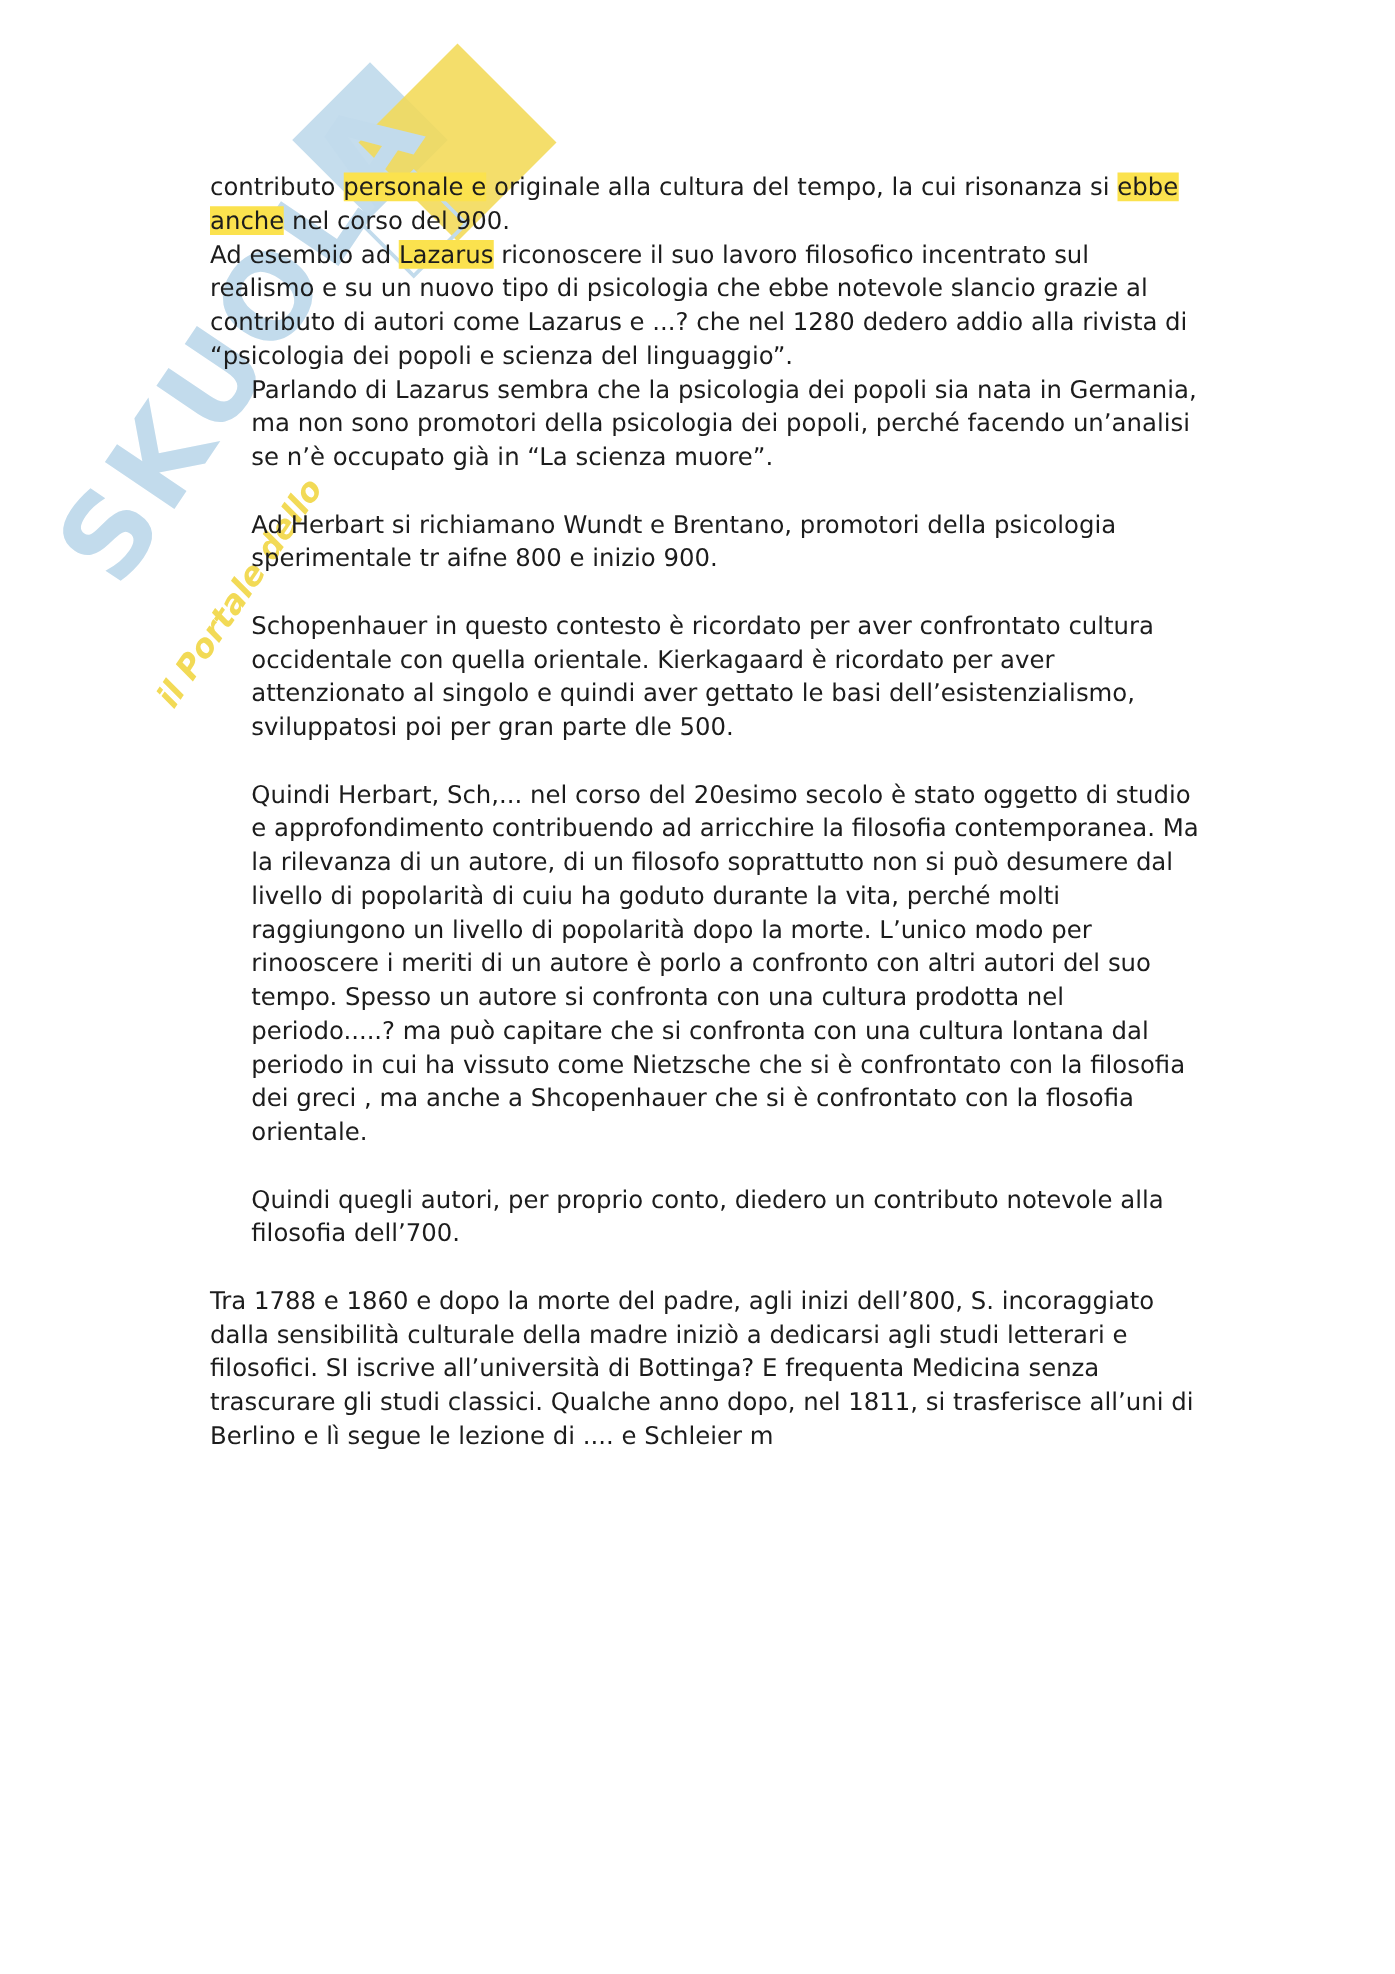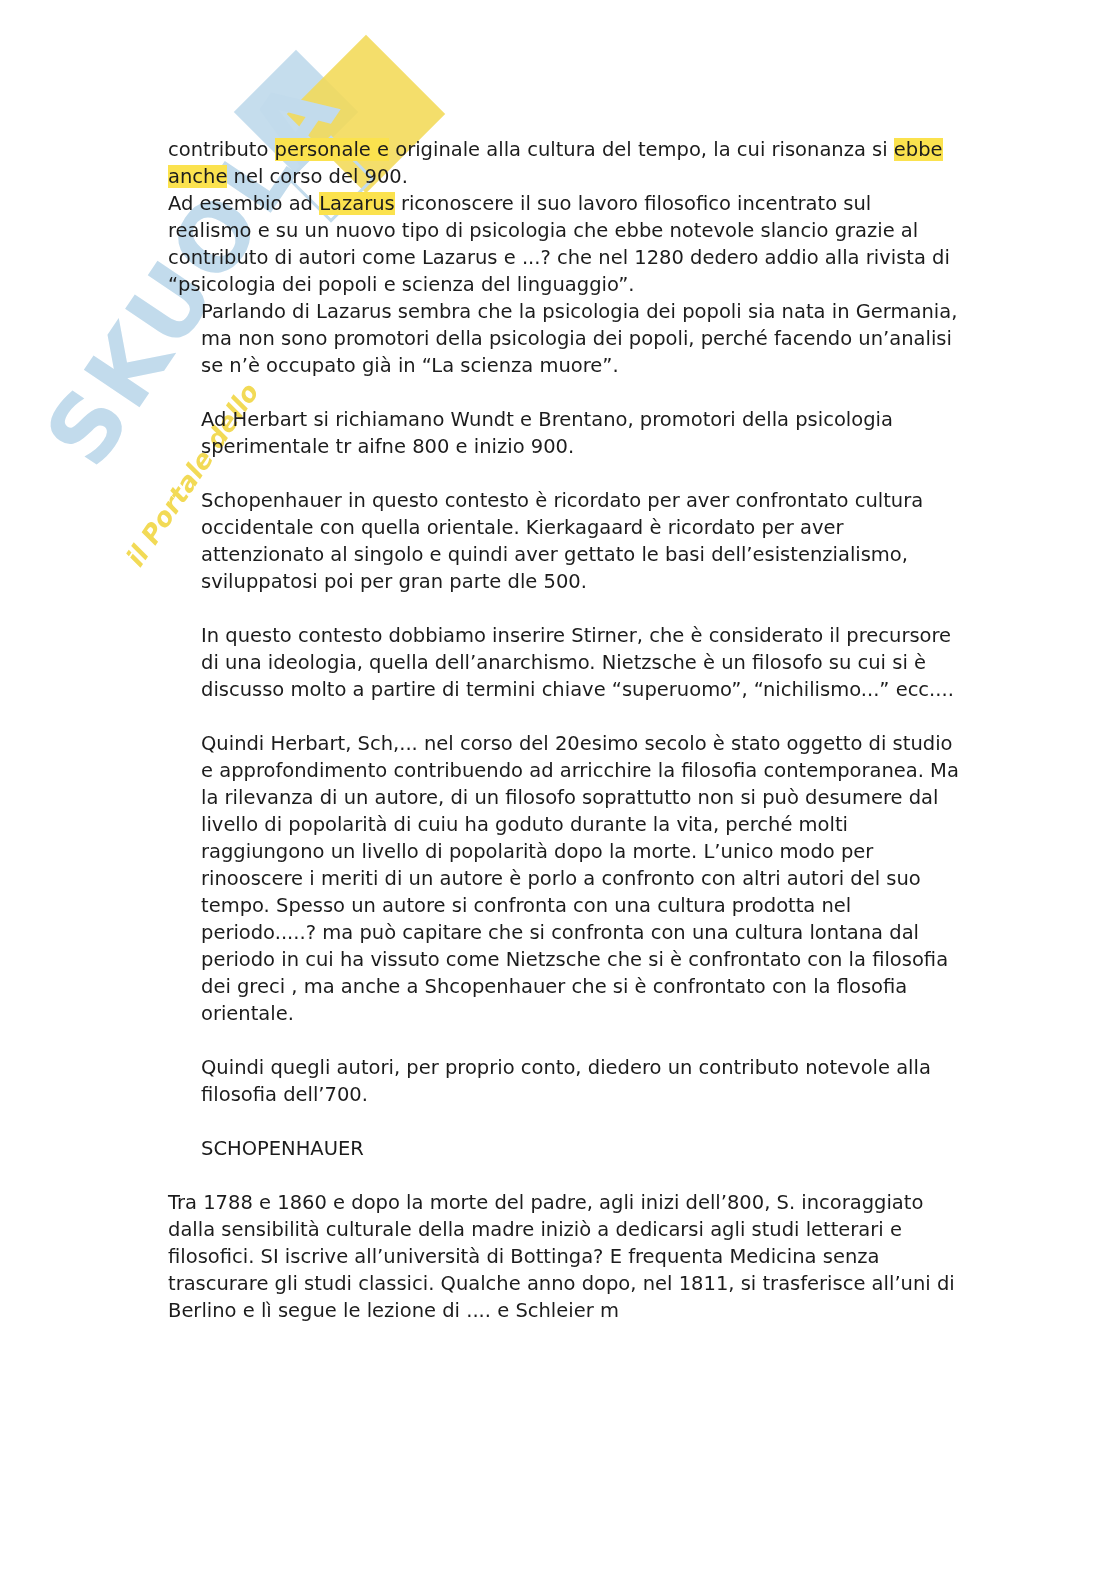--- a/index.html
+++ b/index.html
@@ -62,20 +62,18 @@
     <div class="wm-brand">SKUOLA</div>
     <div class="wm-tagline">il Portale dello</div>
   </div>
 
   <main class="content">
       <p><span>contributo </span><span class="hl">personale e</span><span> originale alla cultura del tempo, la cui risonanza si </span><span class="hl">ebbe anche</span><span> nel corso del 900.</span></p>
       <p><span>Ad esembio ad </span><span class="hl">Lazarus</span><span> riconoscere il suo lavoro filosofico incentrato sul realismo e su un nuovo tipo di psicologia che ebbe notevole slancio grazie al contributo di autori come Lazarus e ...? che nel 1280 dedero addio alla rivista di “psicologia dei popoli e scienza del linguaggio”.</span></p>
       <p class="gap"><span>Parlando di Lazarus sembra che la psicologia dei popoli sia nata in Germania, ma non sono promotori della psicologia dei popoli, perché facendo un’analisi se n’è occupato già in “La scienza muore”.</span></p>
       <p class="gap"><span>Ad Herbart si richiamano Wundt e Brentano, promotori della psicologia sperimentale tr aifne 800 e inizio 900.</span></p>
       <p class="gap"><span>Schopenhauer in questo contesto è ricordato per aver confrontato cultura occidentale con quella orientale. Kierkagaard è ricordato per aver attenzionato al singolo e quindi aver gettato le basi dell’esistenzialismo, sviluppatosi poi per gran parte dle 500.</span></p>
-      <p class="gap"><span>In questo contesto dobbiamo inserire Stirner, che è considerato il precursore di una ideologia, quella dell’anarchismo. Nietzsche è un filosofo su cui si è discusso molto a partire di termini chiave “superuomo”, “nichilismo...” ecc....</span></p>
       <p class="gap"><span>Quindi Herbart, Sch,... nel corso del 20esimo secolo è stato oggetto di studio e approfondimento contribuendo ad arricchire la filosofia contemporanea. Ma la rilevanza di un autore, di un filosofo soprattutto non si può desumere dal livello di popolarità di cuiu ha goduto durante la vita, perché molti raggiungono un livello di popolarità dopo la morte. L’unico modo per rinooscere i meriti di un autore è porlo a confronto con altri autori del suo tempo. Spesso un autore si confronta con una cultura prodotta nel periodo.....? ma può capitare che si confronta con una cultura lontana dal periodo in cui ha vissuto come Nietzsche che si è confrontato con la filosofia dei greci , ma anche a Shcopenhauer che si è confrontato con la flosofia orientale.</span></p>
       <p class="gap"><span>Quindi quegli autori, per proprio conto, diedero un contributo notevole alla filosofia dell’700.</span></p>
-      <h2 class="gap"><span>SCHOPENHAUER</span></h2>
       <p><span>Tra 1788 e 1860 e dopo la morte del padre, agli inizi dell’800, S. incoraggiato dalla sensibilità culturale della madre iniziò a dedicarsi agli studi letterari e filosofici. SI iscrive all’università di Bottinga? E frequenta Medicina senza trascurare gli studi classici. Qualche anno dopo, nel 1811, si trasferisce all’uni di Berlino e lì segue le lezione di .... e Schleier m</span></p>
     </main>
 
 </div>
 
 </body></html>

